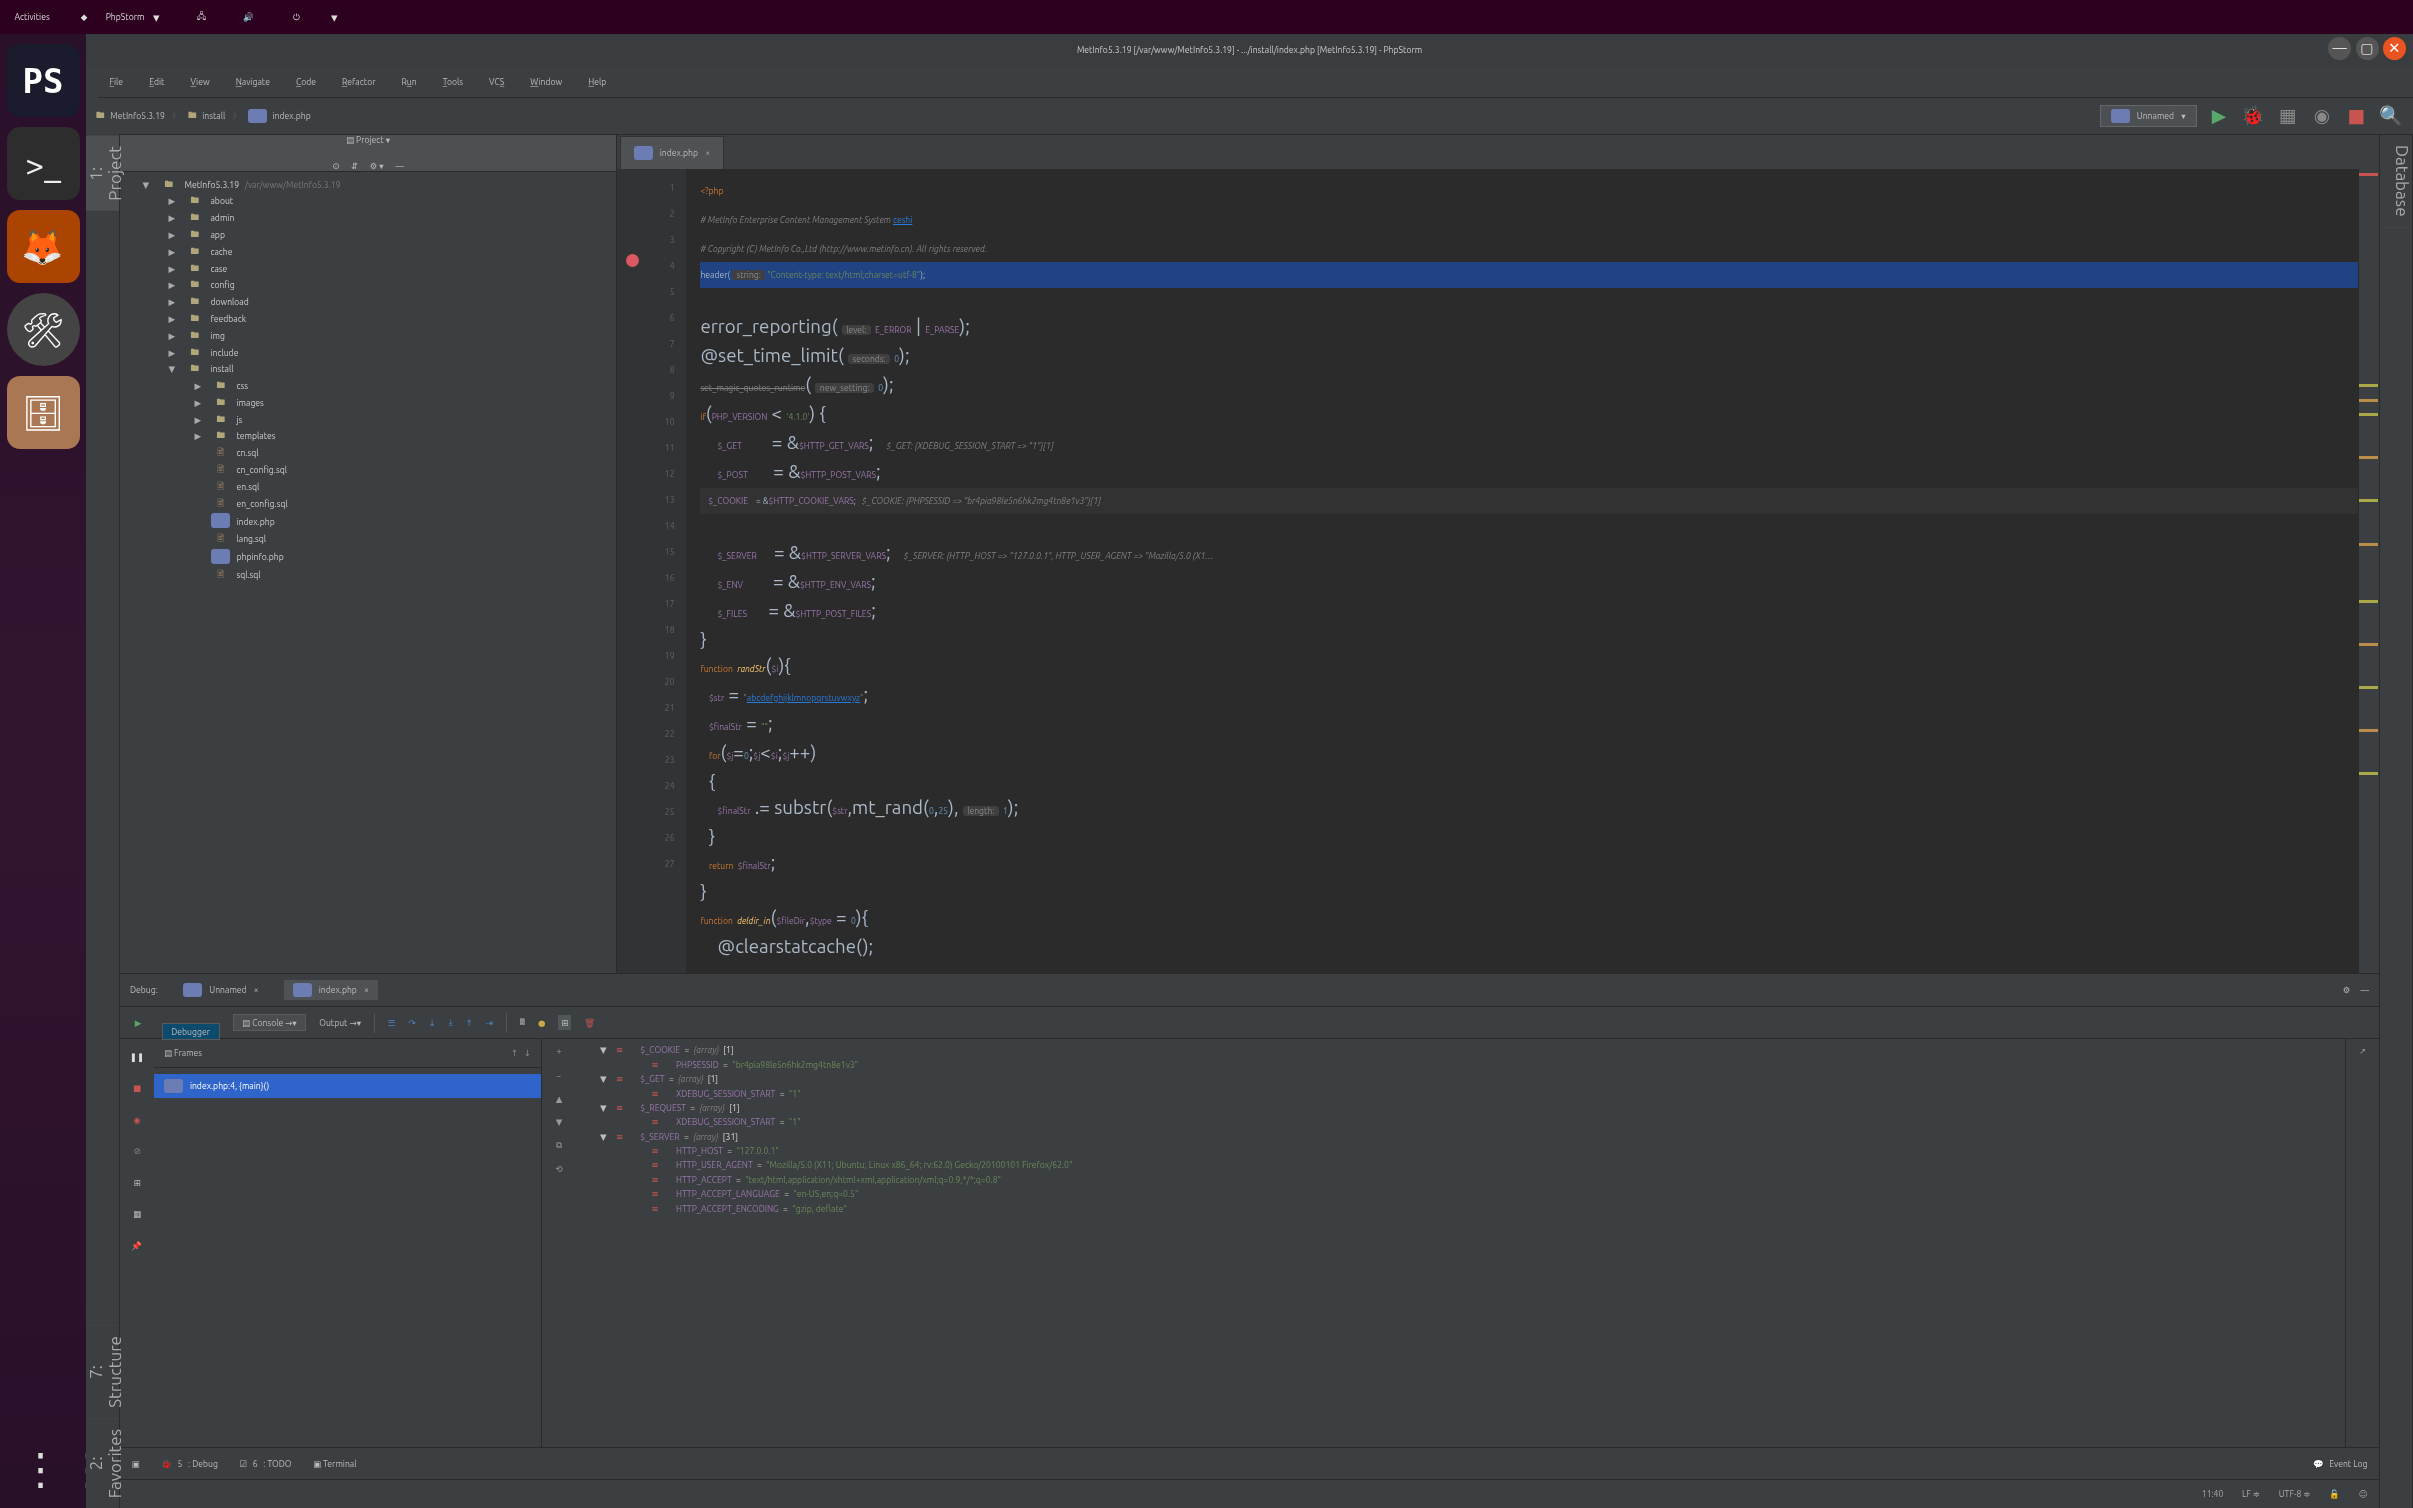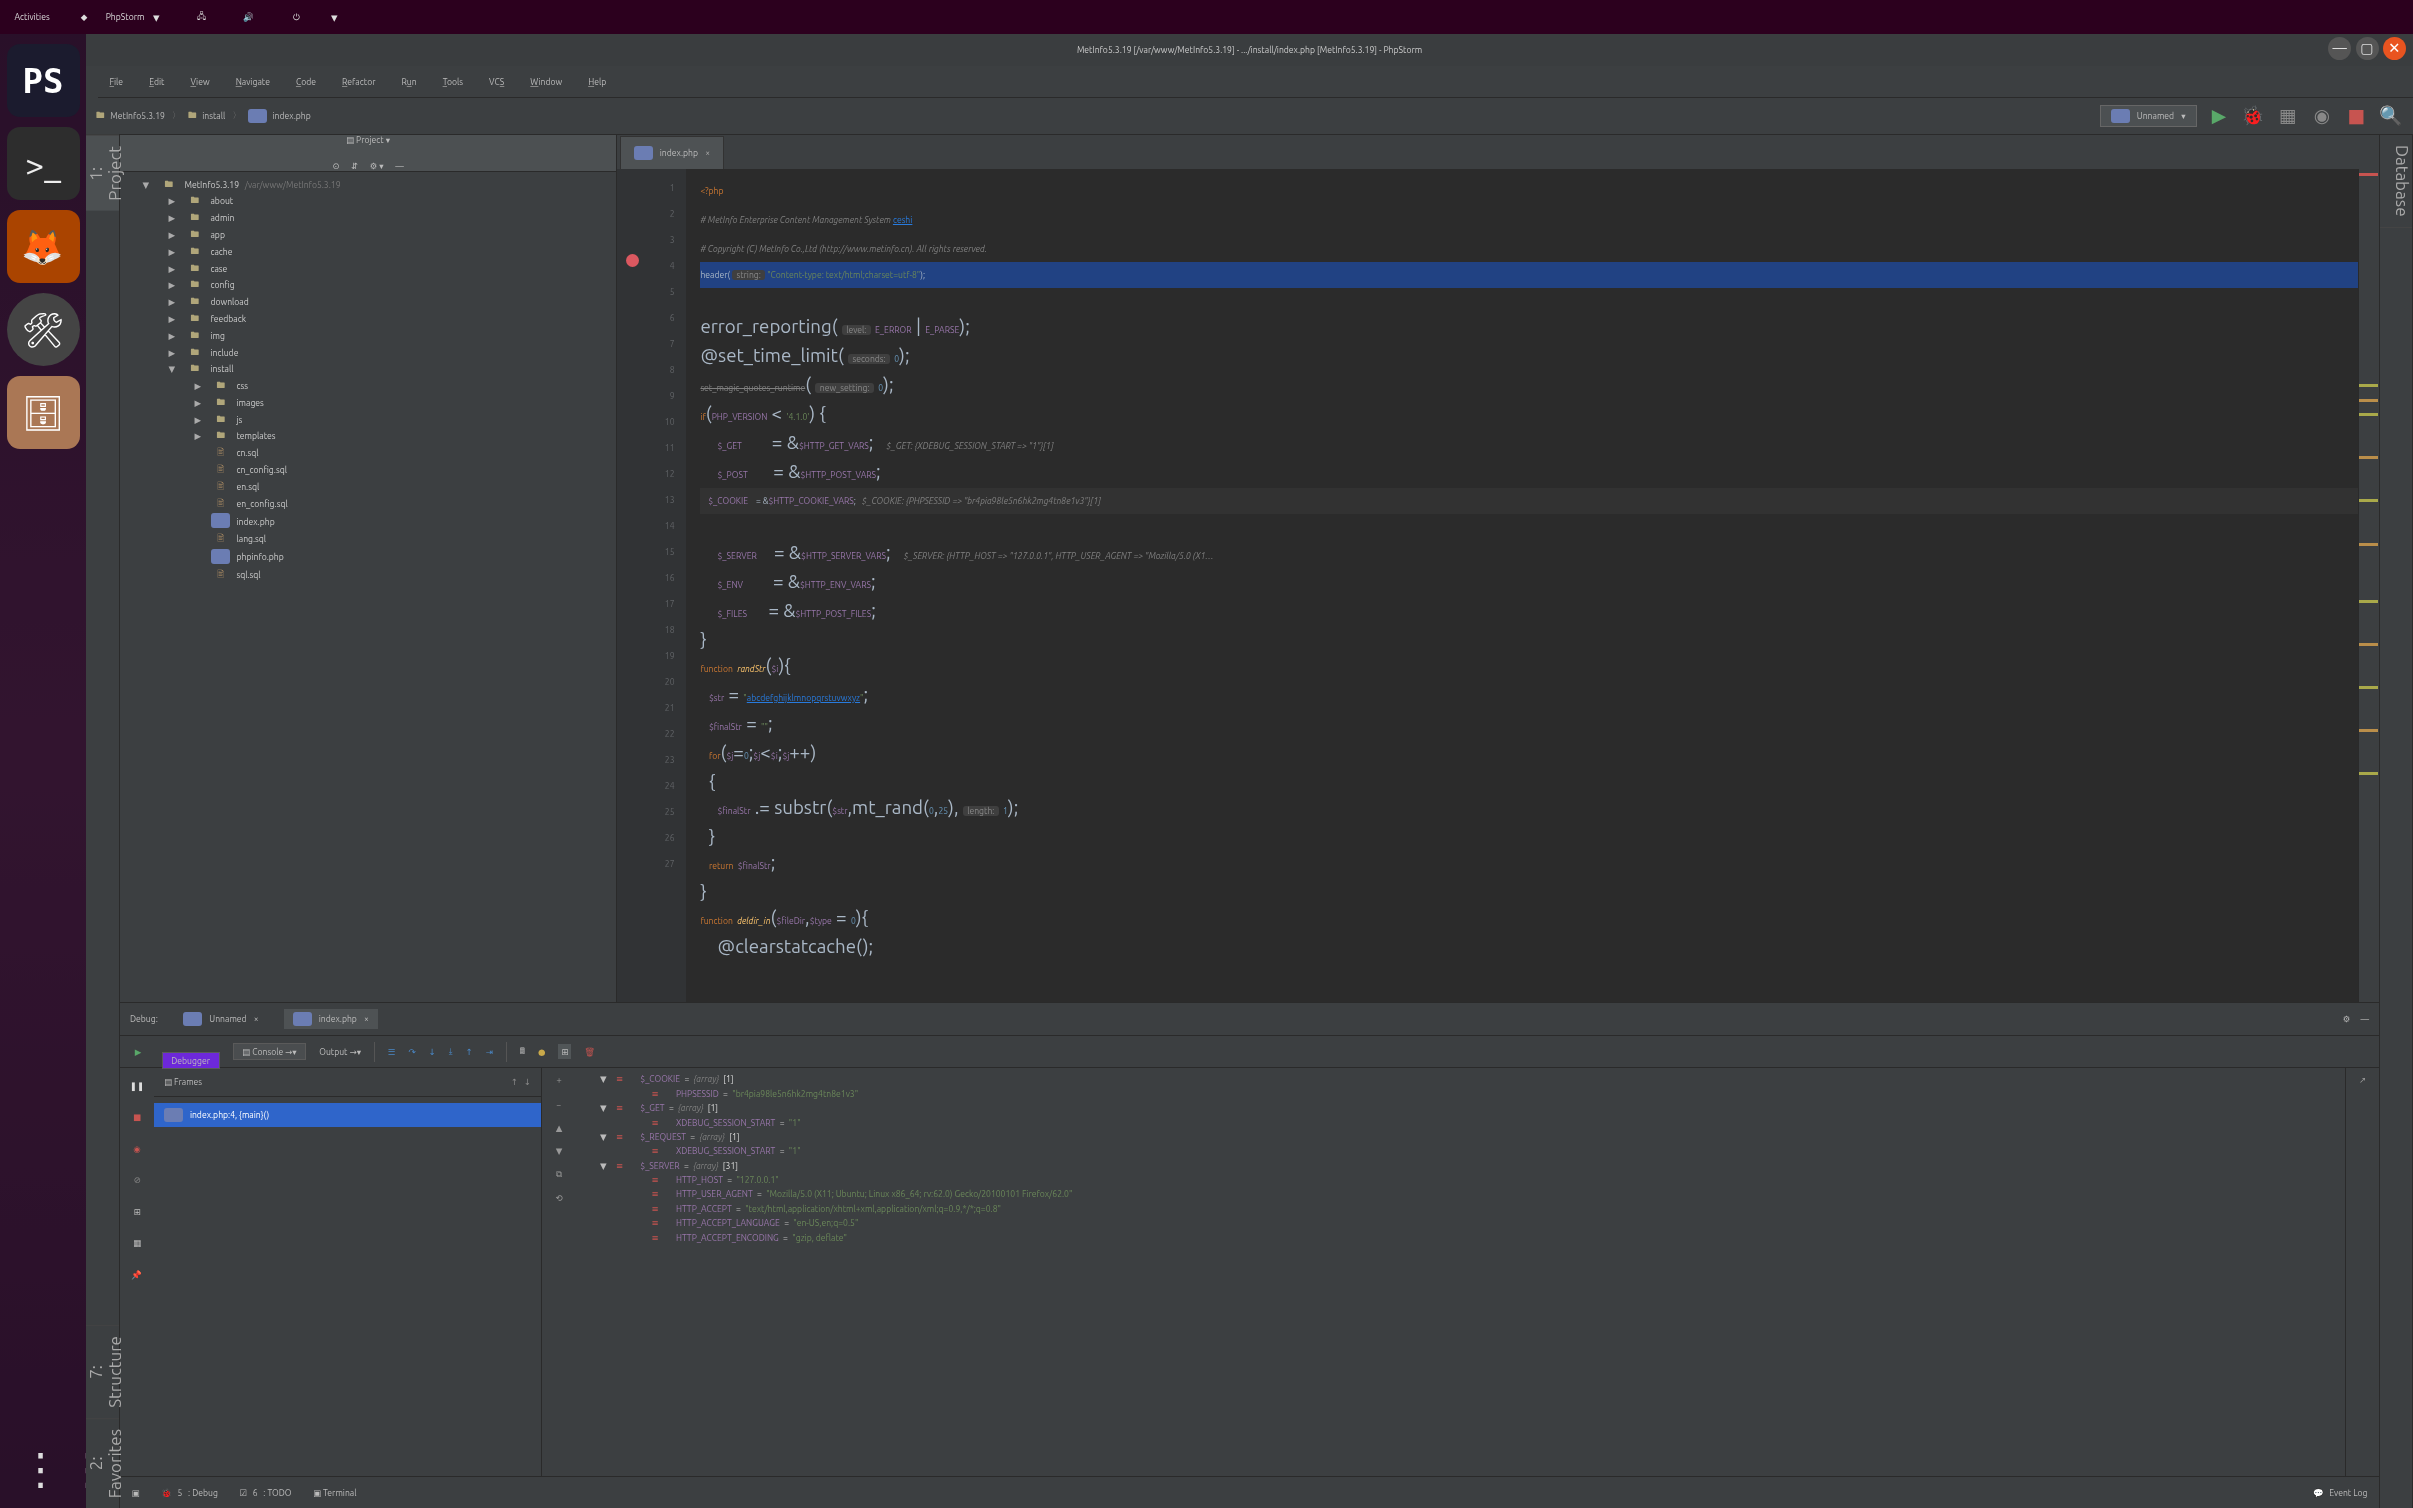--- a/index.html
+++ b/index.html
@@ -132,21 +132,21 @@
   .debug-panel{height:474px;background:#3c3f41;border-top:0.7px solid #2a2a2a;display:flex;flex-direction:column;}
   .debug-tabs{height:33px;display:flex;align-items:center;padding:0 10px;gap:17px;border-bottom:0.7px solid #2a2a2a;font-size:18.7px;}
   .debug-tabs .label{color:#bbb;}
   .d-tab{display:flex;align-items:center;gap:7.2px;padding:2.9px 8.6px;color:#bbb;}
   .d-tab.active{background:#4e5254;}
   .debug-tabs .right{margin-left:auto;display:flex;gap:10px;}
 
   .debug-tool{height:32px;display:flex;align-items:center;padding:0 7.2px;gap:13px;border-bottom:0.7px solid #2a2a2a;font-size:17px;}
   .debug-tool .sep{width:0.7px;height:20px;background:#555;}
   .debug-tool .btn{padding:2.2px 8.6px;background:#4a4d4f;border:0.7px solid #5a5a5a;}
-  .debug-tool .btn.active{background:#6d28d9;margin-top:18px;}
+  .debug-tool .btn.active{background:#0c4a6e;margin-top:18px;}
 
   .debug-body{flex:1;display:flex;min-height:0;}
   .debug-left-strip{width:34px;display:flex;flex-direction:column;gap:10px;padding:7.2px 0;align-items:center;font-size:17px;}
   .dls-item{width:21.5px;height:21.5px;display:flex;align-items:center;justify-content:center;}
   .dls-item.green{color:#59a869;}
   .dls-item.pause{color:#ddd;}
   .dls-item.stop-red{color:#c75450;}
 
   .frames-panel{width:388px;border-right:0.7px solid #2a2a2a;display:flex;flex-direction:column;}
   .frames-header{height:29px;display:flex;align-items:center;padding:0 10px;gap:7.2px;border-bottom:0.7px solid #2a2a2a;font-size:17px;justify-content:space-between;}
@@ -704,20 +704,27 @@
         </div>
 
         <div class="bottom-toolbar">
           <span class="item">▣</span>
           <span class="item">🐞 <span class="u">5</span>: Debug</span>
           <span class="item">☑ <span class="u">6</span>: TODO</span>
           <span class="item">▣ Terminal</span>
           <span class="item right">💬 <span>Event Log</span></span>
         </div>
 
+        <div class="statusbar">
+          <span>11:40</span>
+          <span><span>LF</span> ≑</span>
+          <span><span>UTF-8</span> ≑</span>
+          <span class="lock">🔓</span>
+          <span>☺</span>
+        </div>
       </div>
 
       <div class="tool-strip right-strip">
         <div class="strip-label" style="writing-mode:vertical-rl;transform:none;">Database</div>
       </div>
     </div>
   </div>
 </div>
 
 

